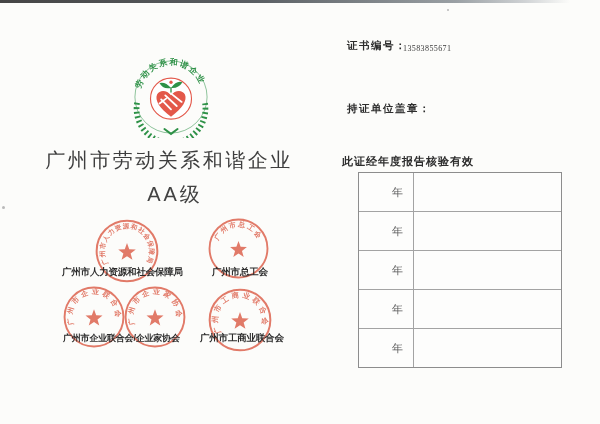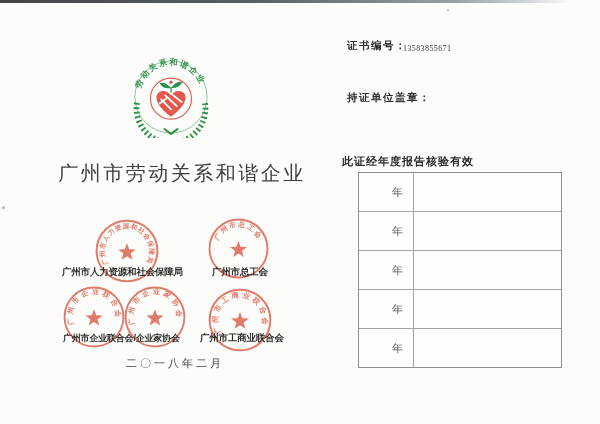--- a/index.html
+++ b/index.html
@@ -18,23 +18,23 @@
   
   .scan-edge{
     position:absolute;top:0;left:0;height:3px;width:570px;
     background:linear-gradient(to right,#454545,#5a5f63 45%,#9aa0a4 80%,#cfd2d4 92%,rgba(255,255,255,0));
   }
   .speck{position:absolute;background:#b9b9b9;border-radius:50%;}
 
   
   .logo-wrap{position:absolute;left:130px;top:56px;width:82px;height:82px;}
   .cert-title{
-    position:absolute;left:42px;top:147px;width:280px;
+    position:absolute;left:29px;top:147px;width:280px;
     text-align:center;font-size:20px;letter-spacing:2.5px;
-    color:#3e3e3e;font-weight:500;margin-top:13px;
+    color:#3e3e3e;font-weight:500;
   }
   .cert-grade{
     position:absolute;left:35px;top:181px;width:280px;
     text-align:center;font-size:20px;letter-spacing:3px;
     color:#424242;font-weight:500;
   }
   .stamp{position:absolute;opacity:.82;}
   .stamp text{fill:#dc5e49;font-weight:bold;font-family:"Liberation Sans",sans-serif;}
   .st13{font-size:10px;letter-spacing:1.2px;}
   .st6{font-size:11px;letter-spacing:2.6px;}
@@ -105,20 +105,21 @@
       <path d="M50 74 C36 64 30 54 33 47 C36 41 45 41 50 48 C55 41 64 41 67 47 C70 54 64 64 50 74 Z" fill="#e3584a"></path>
       <path d="M38 53 L50 65 M43 48 L57 61 M49 45 L63 56 M36 58 L44 52" stroke="#ffffff" stroke-width="2.2" stroke-linecap="round" fill="none"></path>
       <path d="M50 44 L50 39" stroke="#2e9147" stroke-width="1.6" stroke-linecap="round"></path>
       <path d="M50 39 Q43 31 36 33 Q40 41 50 39 Z" fill="#2e9147"></path>
       <path d="M50 39 Q57 29 64 32 Q59 40 50 39 Z" fill="#2e9147"></path>
       <circle cx="50" cy="32" r="2" fill="#e3584a"></circle>
     </svg>
   </div>
 
   <div class="cert-title">广州市劳动关系和谐企业</div>
+  <div class="cert-grade">AA级</div>
 
   <svg class="stamp" style="left:94px;top:218px;" viewBox="0 0 100 100" width="66" height="66">
     <circle cx="50" cy="50" r="46" fill="none" stroke="#dc5e49" stroke-width="3"></circle>
     <polygon points="50,38 53.4,47.3 63.3,47.7 55.5,53.8 58.2,63.3 50,57.8 41.8,63.3 44.5,53.8 36.7,47.7 46.6,47.3" fill="#dc5e49"></polygon>
     <defs>
         <path id="arc1" d="M 22 69 A 34 34 0 1 1 78 69"></path>
       </defs>
     <text class="st13"><textPath href="#arc1">广州市人力资源和社会保障局</textPath></text>
   </svg>
 
@@ -157,26 +158,25 @@
     <polygon points="50,38 53.4,47.3 63.3,47.7 55.5,53.8 58.2,63.3 50,57.8 41.8,63.3 44.5,53.8 36.7,47.7 46.6,47.3" fill="#dc5e49"></polygon>
     <defs>
         <path id="arc5" d="M 22 69 A 34 34 0 1 1 78 69"></path>
       </defs>
     <text class="st9"><textPath href="#arc5">广州市工商业联合会</textPath></text>
   </svg>
 
   <div class="seal-label" style="left:63px;top:332px;font-size:9px;">广州市企业联合会/企业家协会</div>
   <div class="seal-label" style="left:200px;top:332px;">广州市工商业联合会</div>
 
-  <div class="issue-date">二〇一八年二月</div>
 
   <div class="field-label" style="left:347px;top:39px;">证书编号：</div>
   <div class="field-value" id="cert-no-value">13583855671</div>
 
-  <div class="field-label" style="left:347px;top:91px;">持证单位盖章：</div>
+  <div class="field-label" style="left:347px;top:102px;">持证单位盖章：</div>
 
   <div class="verify-note">此证经年度报告核验有效</div>
 
   <div class="vtable">
     <div class="trow">
       <div class="tcell-year">
           <span>年</span>
         </div>
       <div class="tcell-blank"></div>
     </div>

